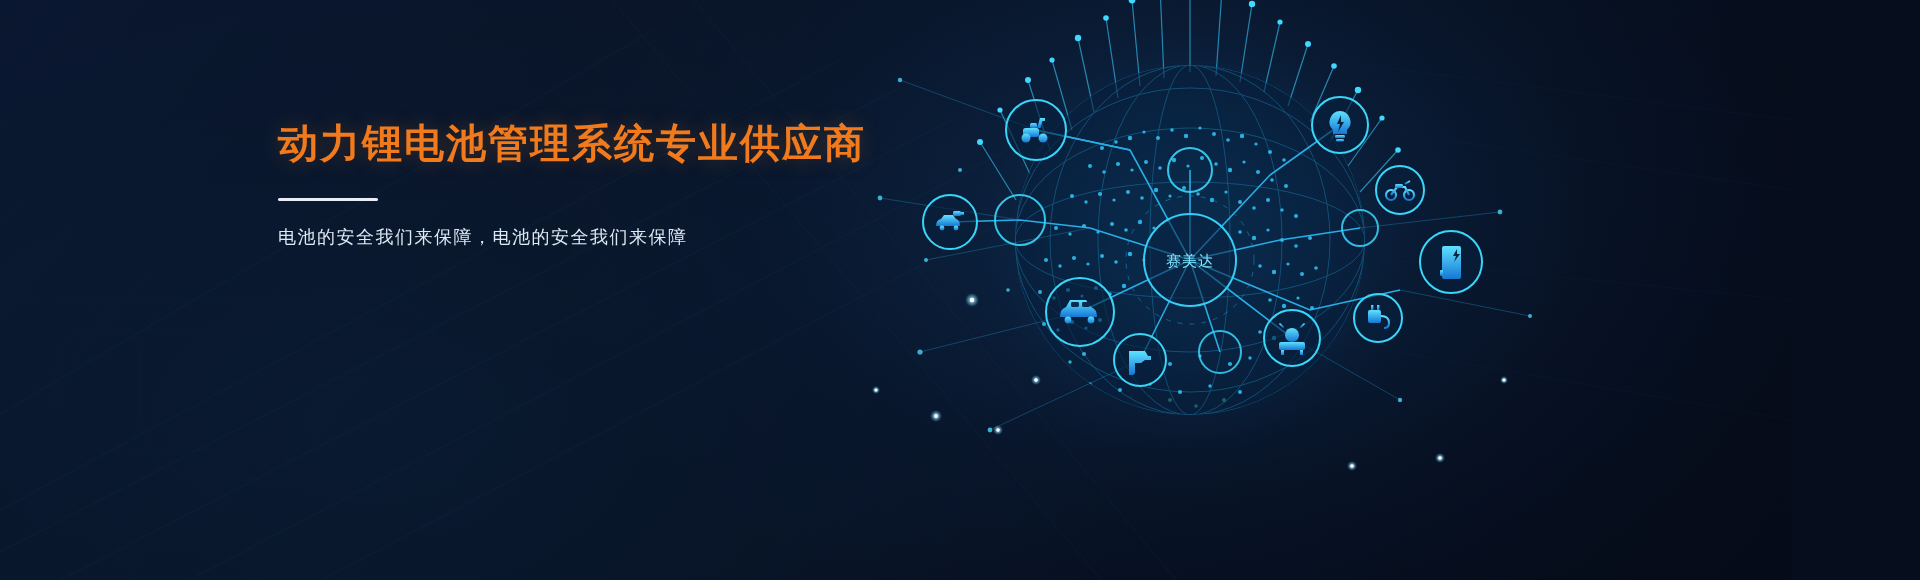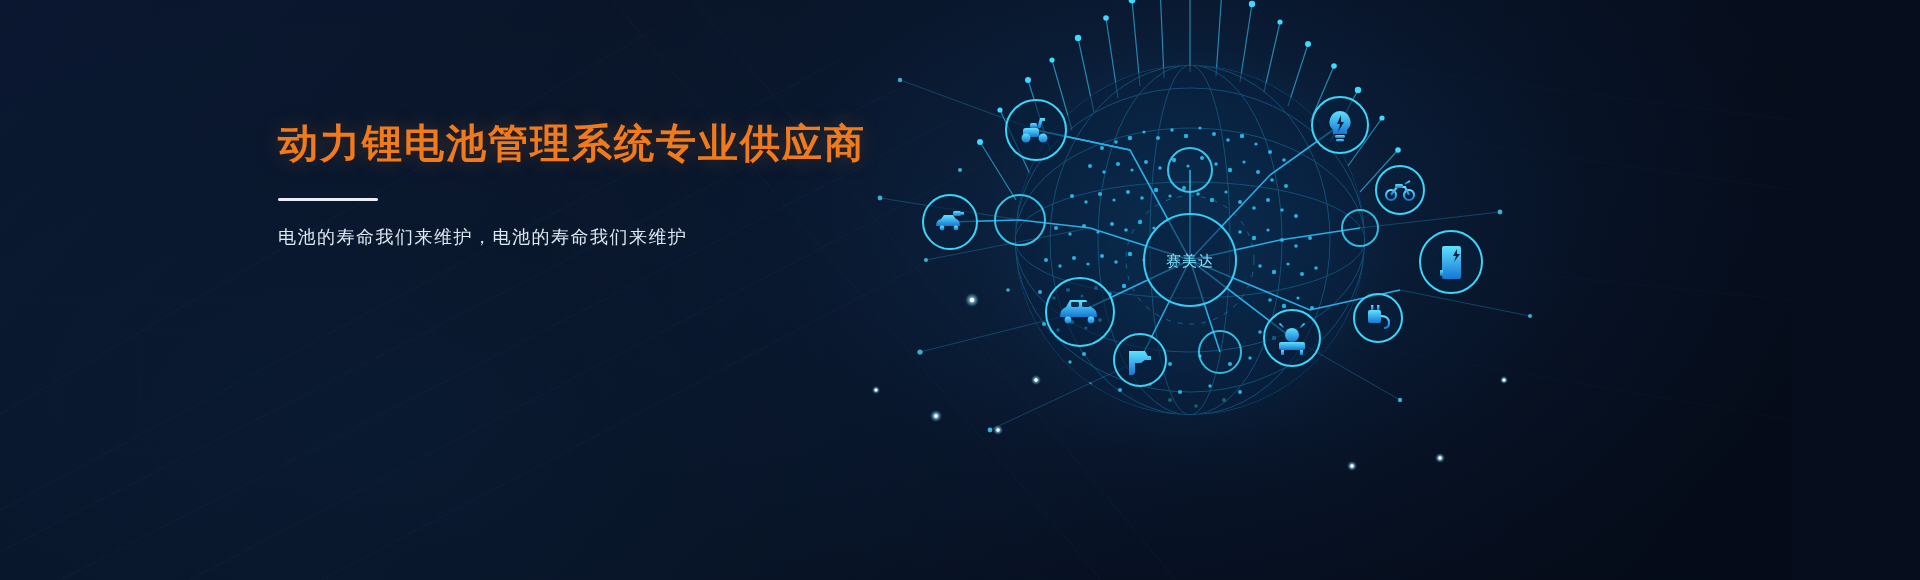--- a/index.html
+++ b/index.html
@@ -101,21 +101,21 @@
         <rect x="60" y="330" width="220" height="120" rx="40"></rect>
         <rect x="150" y="300" width="320" height="180" rx="60"></rect>
         <path d="M0 300 L 300 300"></path>
       </g>
     </svg>
   </div>
 
   <div class="text-block">
     <div class="headline">动力锂电池管理系统专业供应商</div>
     <div class="divider"></div>
-    <div class="tagline">电池的寿命我们来维护，电池的寿命我们来维护</div>
+    <div class="tagline">电池的安全我们来保障，电池的安全我们来保障</div>
   </div>
 
   <div class="globe-wrap">
     <svg viewBox="0 0 700 660">
       <defs>
         <radialGradient id="globeGlow" cx="50%" cy="50%" r="50%">
           <stop offset="0%" stop-color="#12517e" stop-opacity="0.60"></stop>
           <stop offset="55%" stop-color="#0d3a63" stop-opacity="0.35"></stop>
           <stop offset="100%" stop-color="#071d38" stop-opacity="0"></stop>
         </radialGradient>

